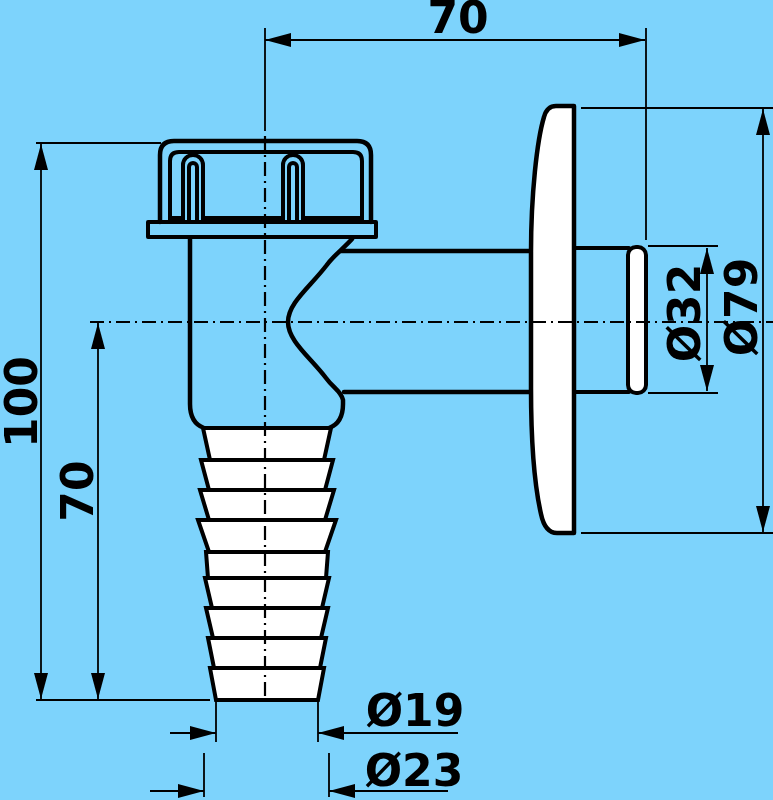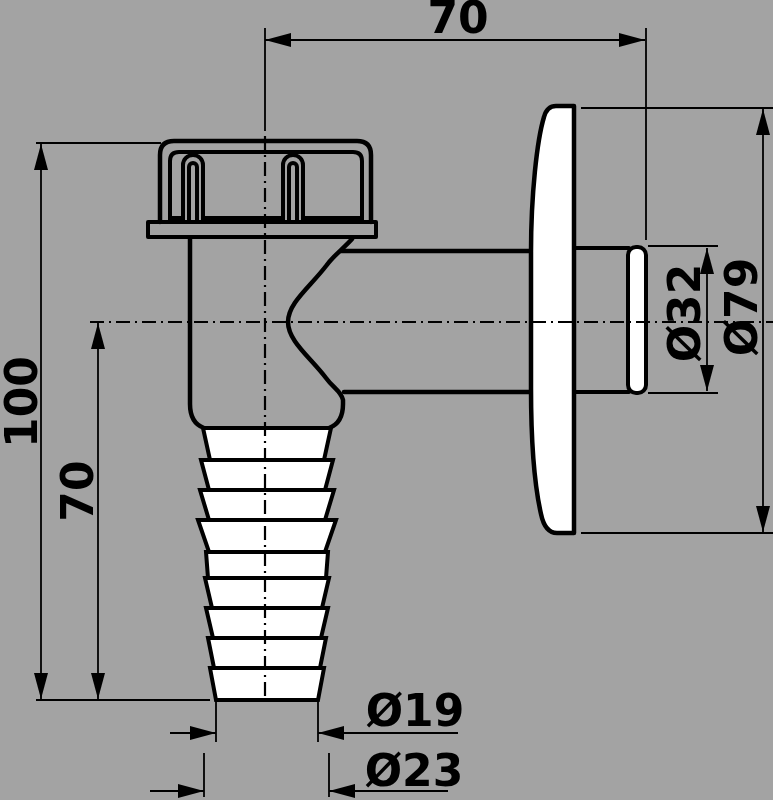--- a/index.html
+++ b/index.html
@@ -1,16 +1,16 @@
 <!DOCTYPE html>
 <html><head>
 <meta charset="utf-8">
 <style>
   html,body{margin:0;padding:0;background:#ffffff;}
-  .page{width:773px;height:800px;position:relative;background:#a3a3a3;overflow:hidden;}
+  .page{width:773px;height:800px;position:relative;background:#7dd3fc;overflow:hidden;}
   svg{display:block;}
   .outline{fill:none;stroke:#000;stroke-width:4.5;stroke-linecap:round;stroke-linejoin:round;}
   .outline-thin{fill:none;stroke:#000;stroke-width:4;stroke-linecap:round;stroke-linejoin:round;}
   .ring{fill:#fff;stroke:#000;stroke-width:4;stroke-linejoin:miter;}
   .plate{fill:#fff;stroke:#000;stroke-width:4.5;stroke-linejoin:round;}
   .dim{fill:none;stroke:#000;stroke-width:1.8;}
   .cline{fill:none;stroke:#000;stroke-width:2.2;stroke-dasharray:14 5 2 5;}
   .arrow{fill:#000;stroke:none;}
   .dimtext{font-family:"DejaVu Sans","Liberation Sans",sans-serif;font-size:44px;font-weight:bold;fill:#000;}
 </style>

